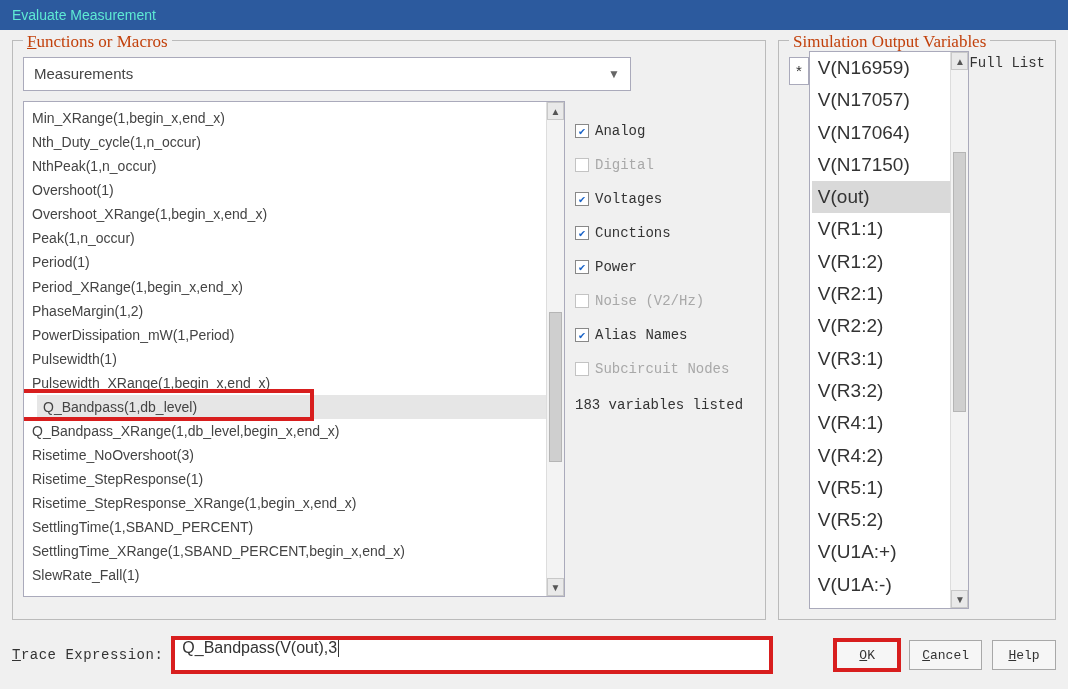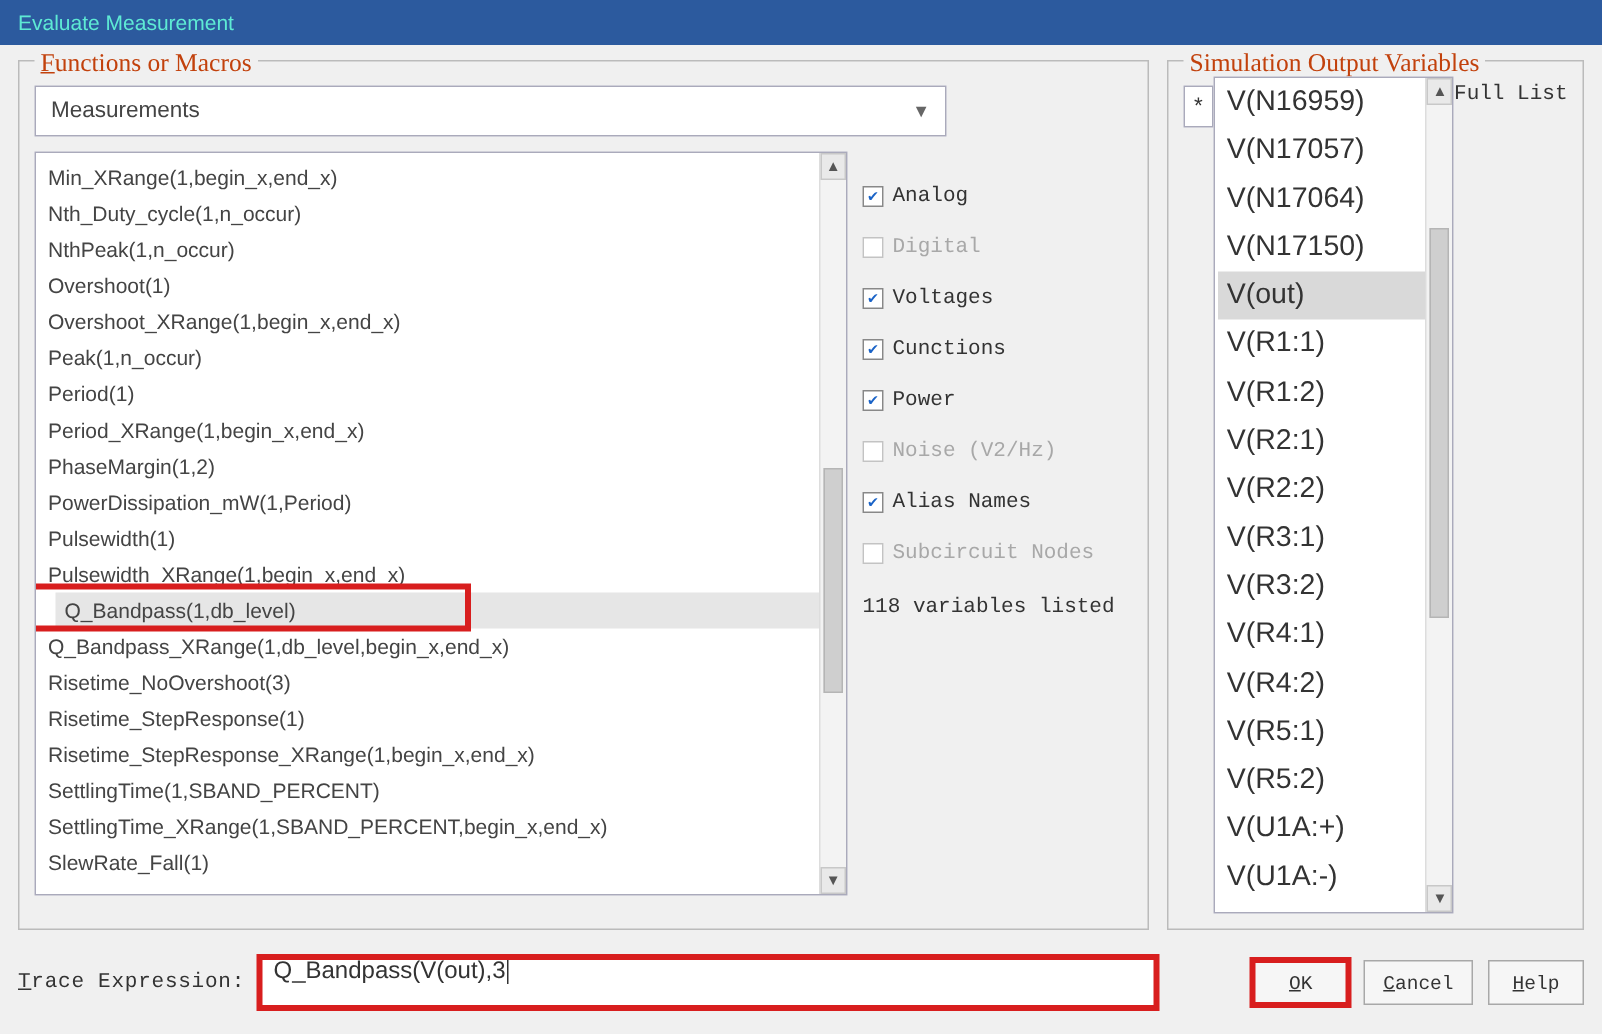--- a/index.html
+++ b/index.html
@@ -215,21 +215,21 @@
           </div>
           <div class="chk-row">
             <span class="chkbox">✔</span>
             <span><span>Alias </span><span class="ul">N</span><span>ames</span></span>
           </div>
           <div class="chk-row dis">
             <span class="chkbox"></span>
             <span><span class="ul">S</span><span>ubcircuit Nodes</span></span>
           </div>
 
-          <div class="status">118 variables listed</div>
+          <div class="status">183 variables listed</div>
         </div>
       </div>
     </div>
 
     <div class="fieldset right-col">
       <div class="legend">Simulation Output Variables</div>
       <div class="filterbox">*</div>
       <div class="varbox">
         <div class="var-inner" id="var-list">
             <div class="var-item">V(N16959)</div>

